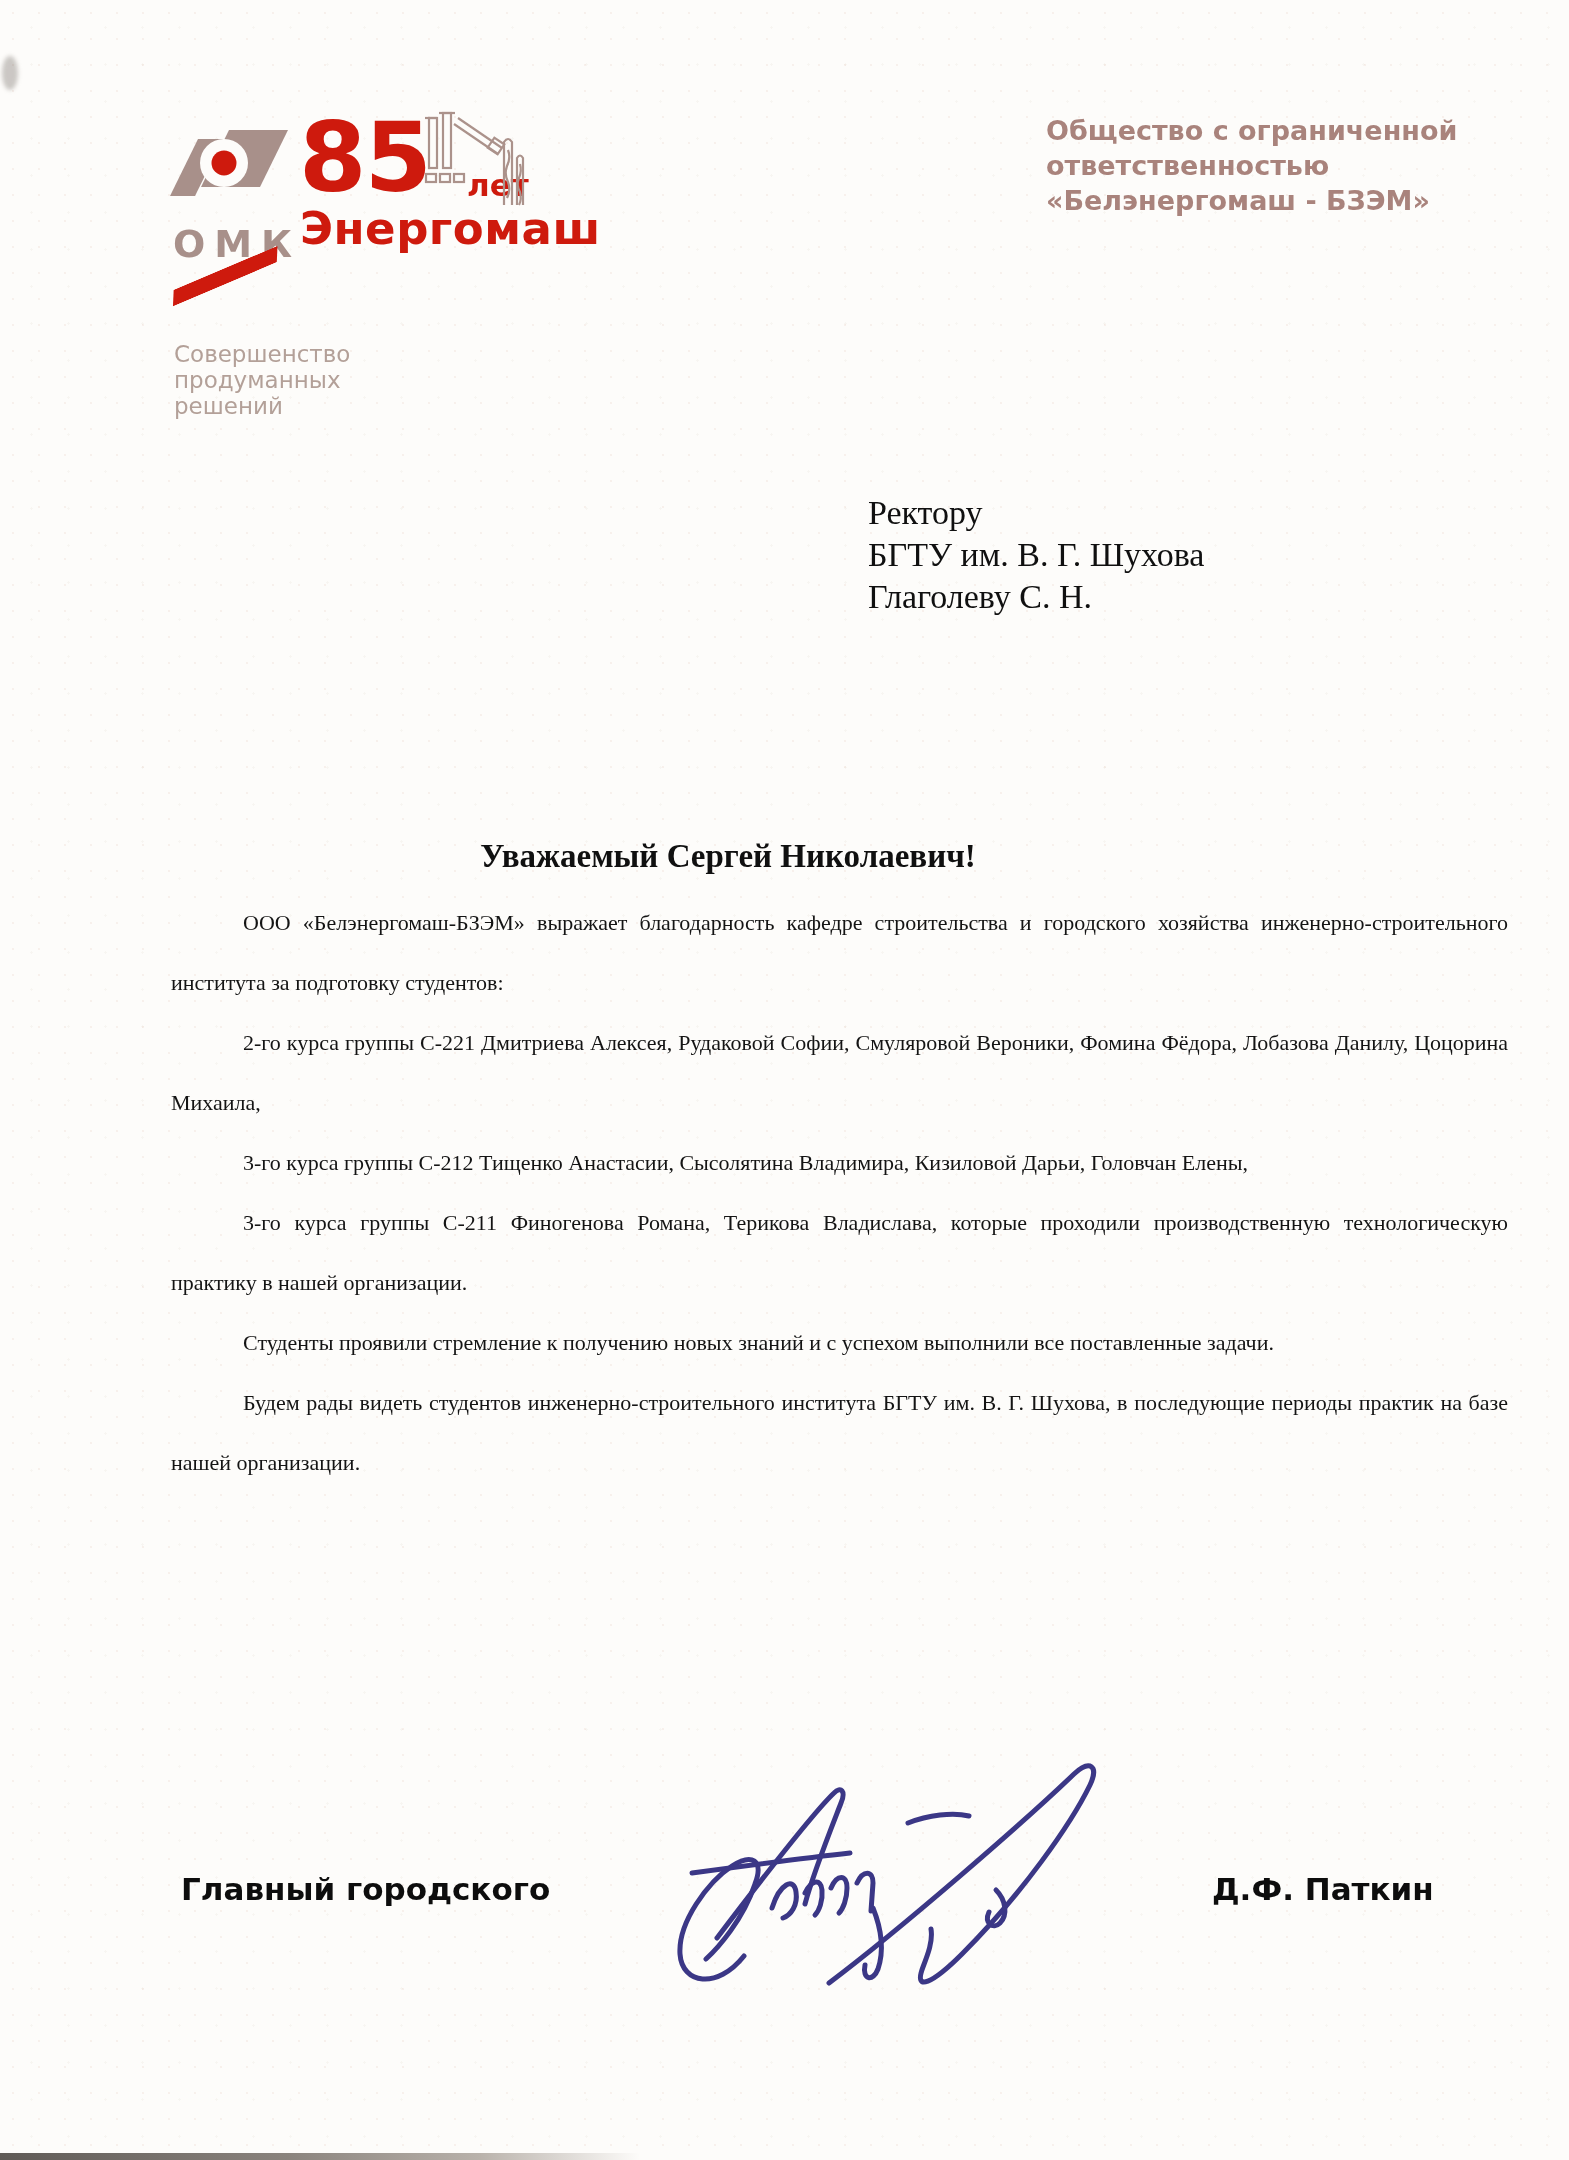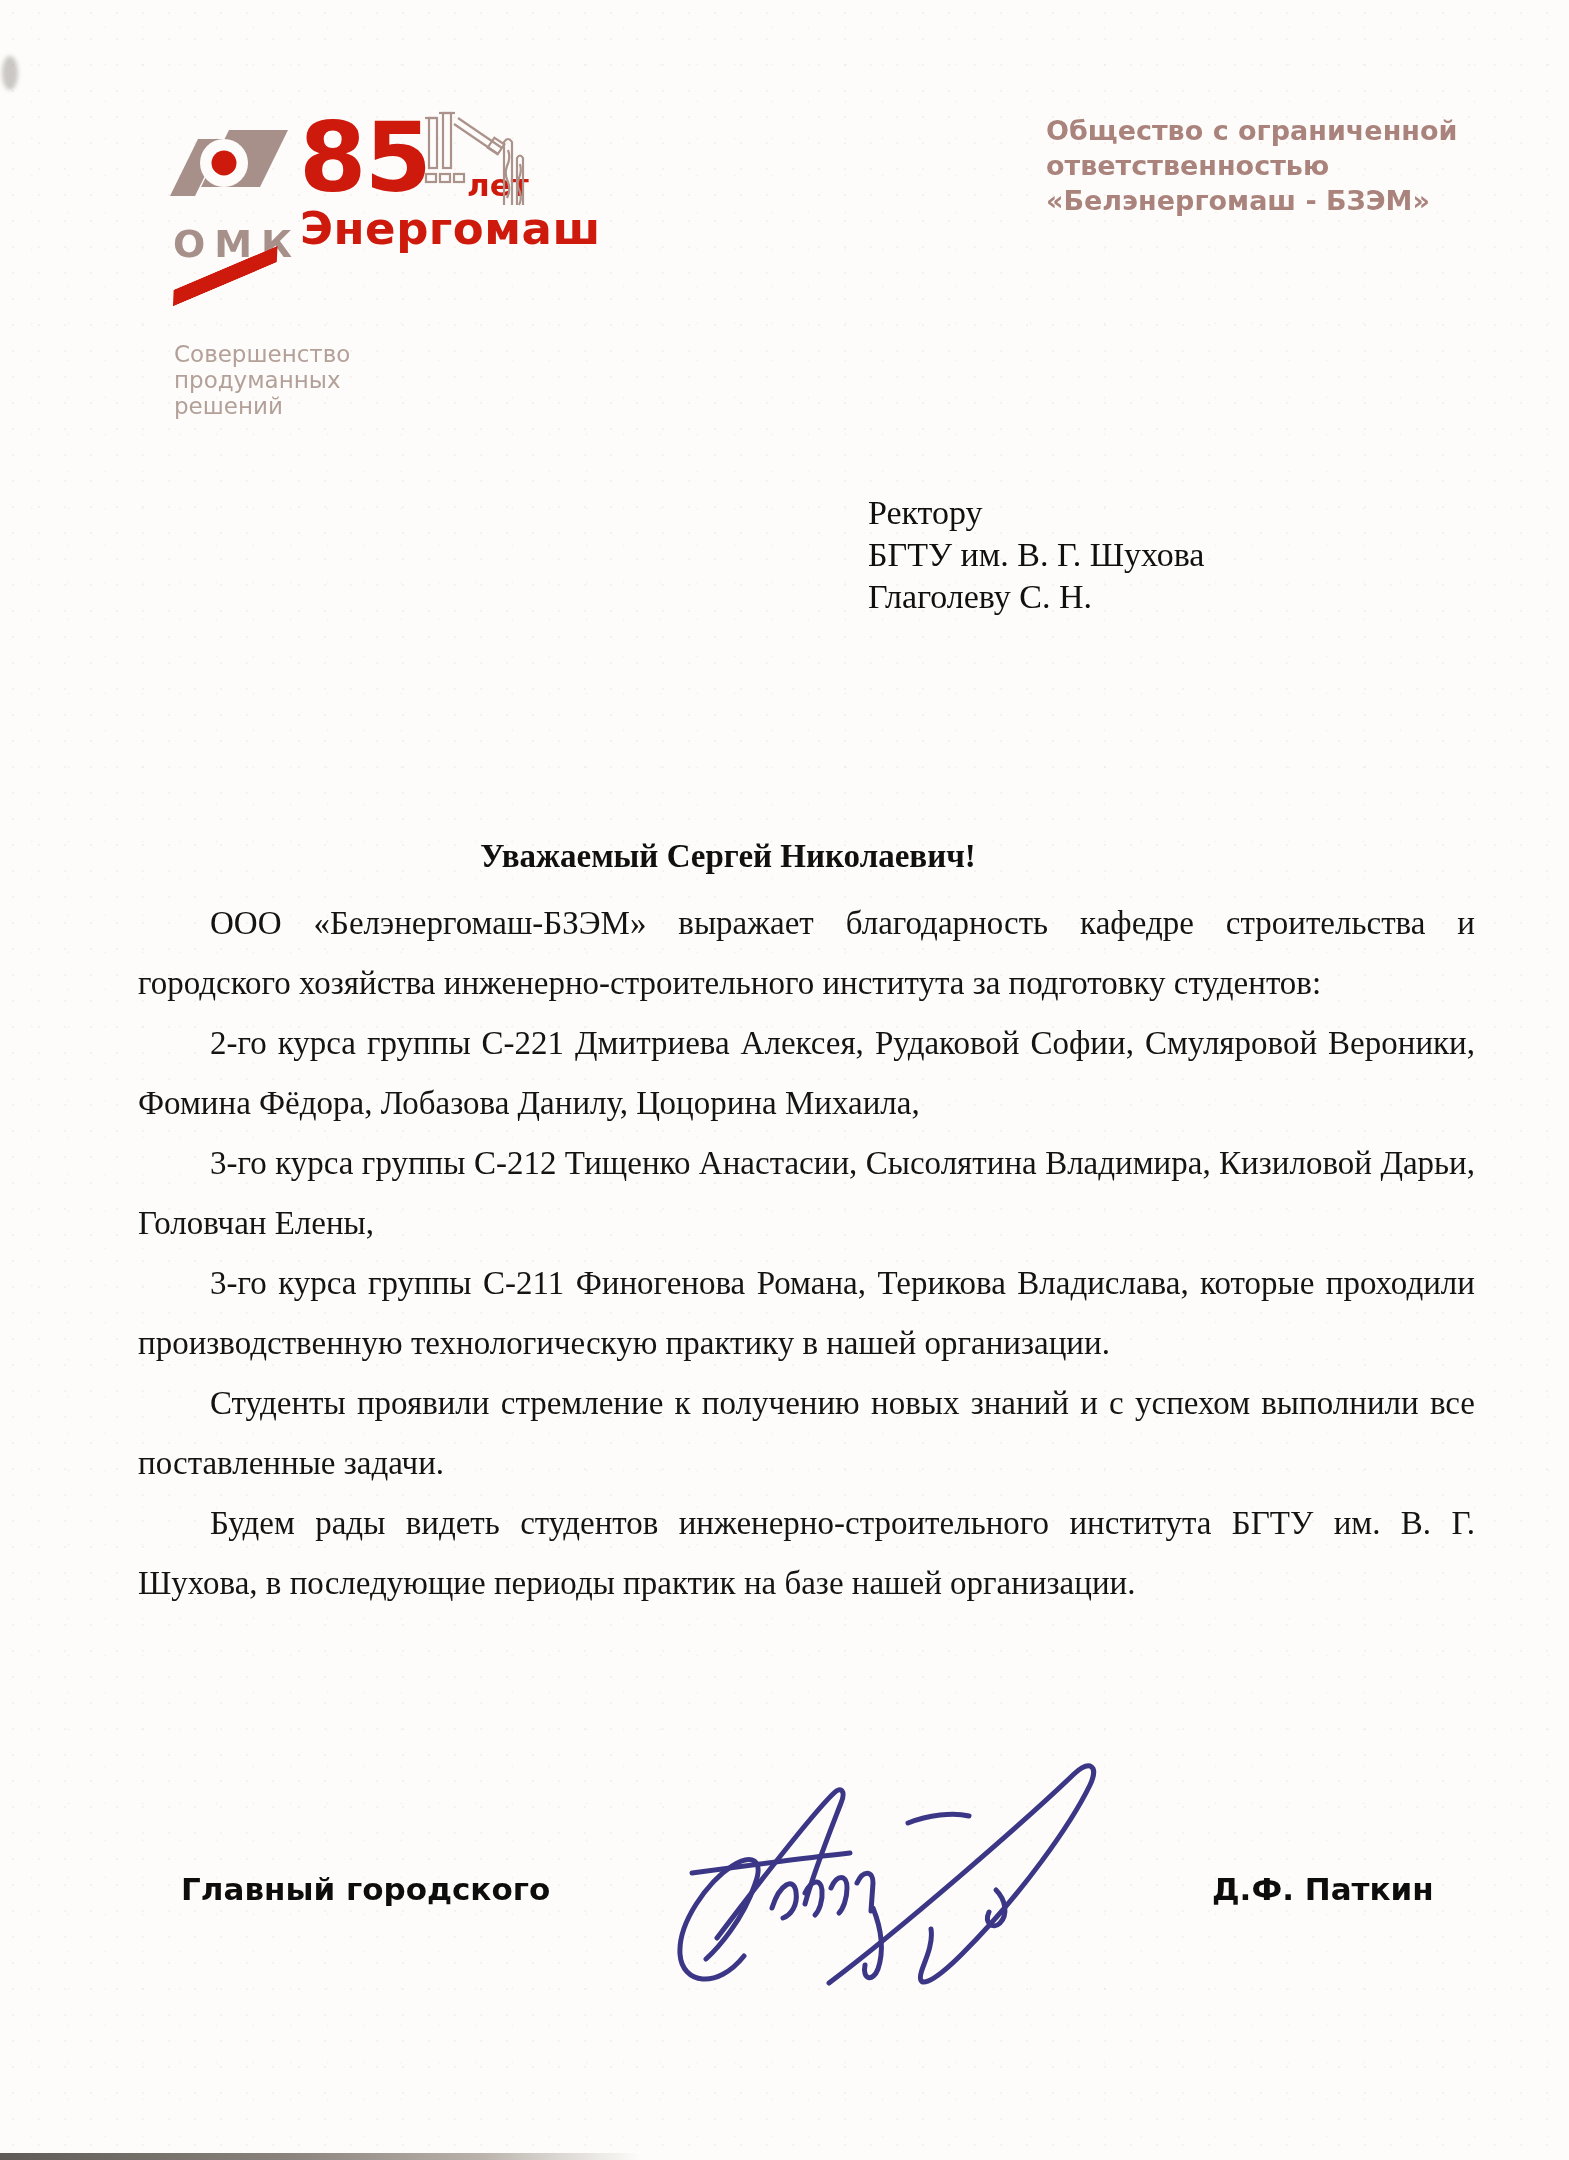--- a/index.html
+++ b/index.html
@@ -63,22 +63,22 @@
   
   .addressee{
     left:868px;top:492px;
     font-weight:normal;font-size:34px;line-height:42px;color:#101010;
   }
   .salutation{
     left:0;top:838px;width:1456px;text-align:center;
     font-weight:bold;font-size:33px;color:#101010;
   }
   .body-text{
-    left:138px;top:893px;width:1337px;
-    font-size:33px;line-height:60px;color:#141414;
+    left:171px;top:893px;width:1337px;
+    font-size:22px;line-height:60px;color:#141414;
     text-align:justify;
   }
   .body-text p{margin:0;text-indent:72px;}
 
   
   .sig-label{
     font-family:"DejaVu Sans", sans-serif;font-weight:bold;
     font-size:31px;color:#0d0d0d;line-height:1;
   }
   .sig-title{left:181px;top:1874px;}

